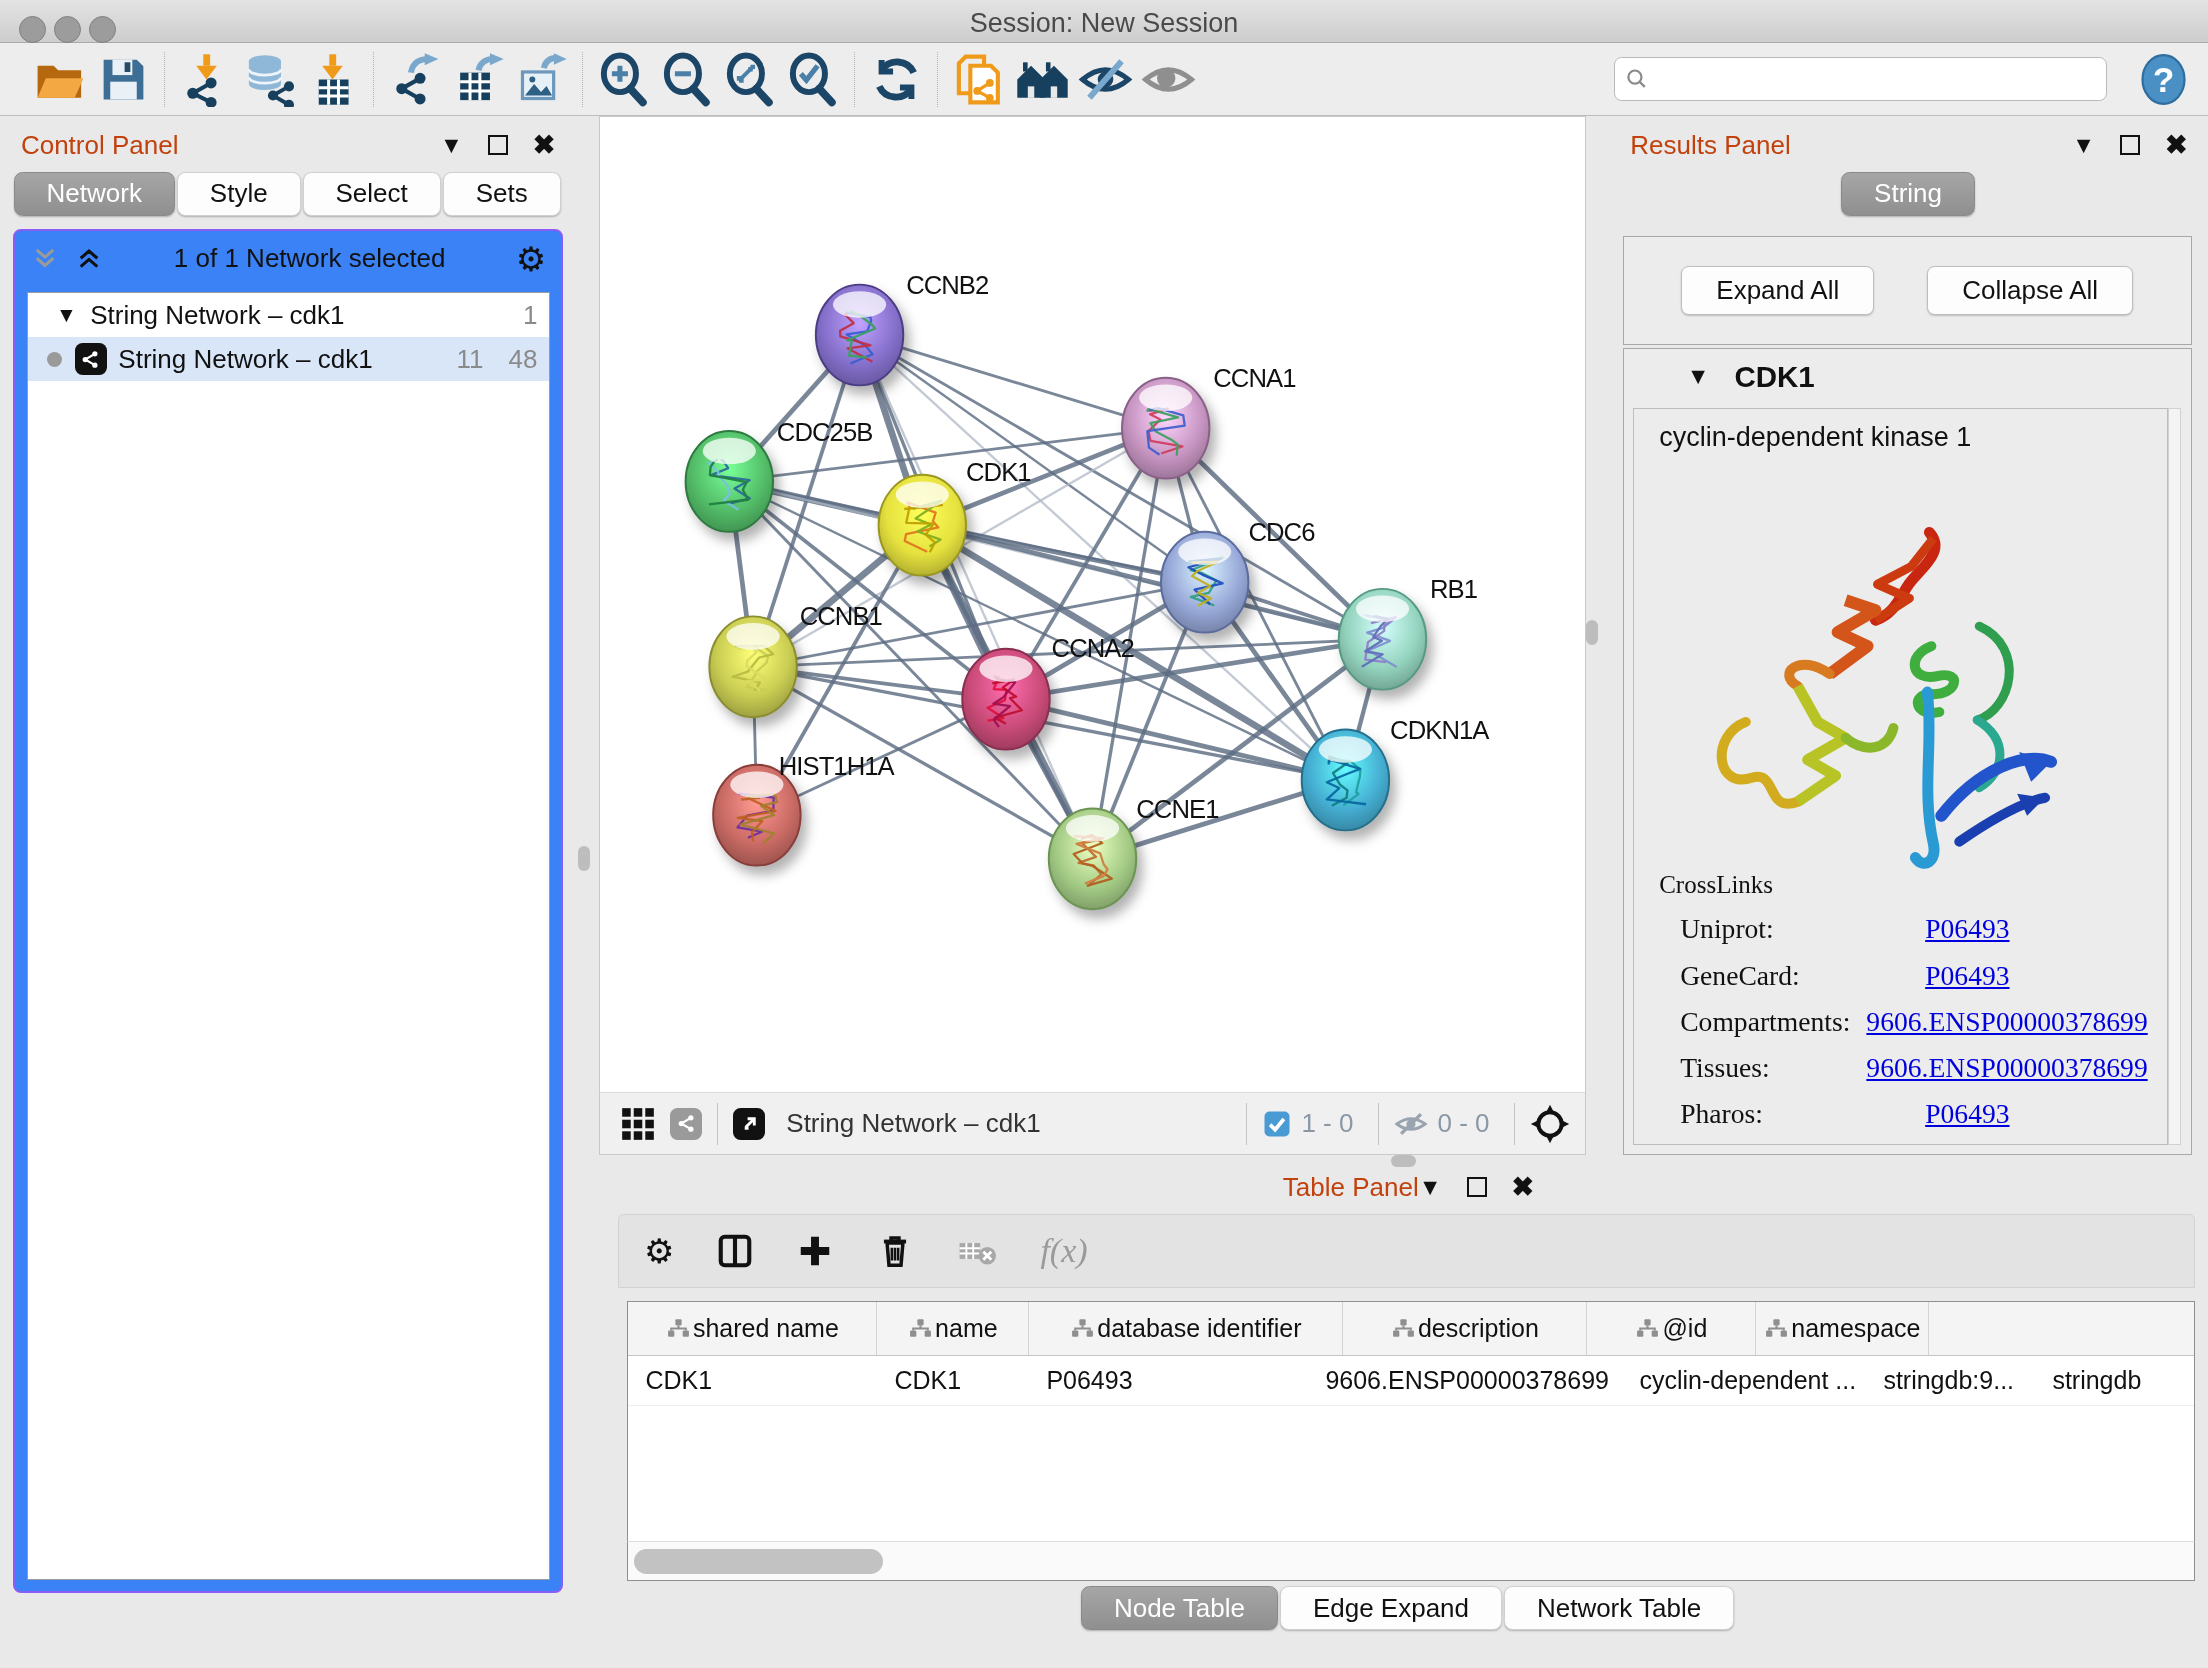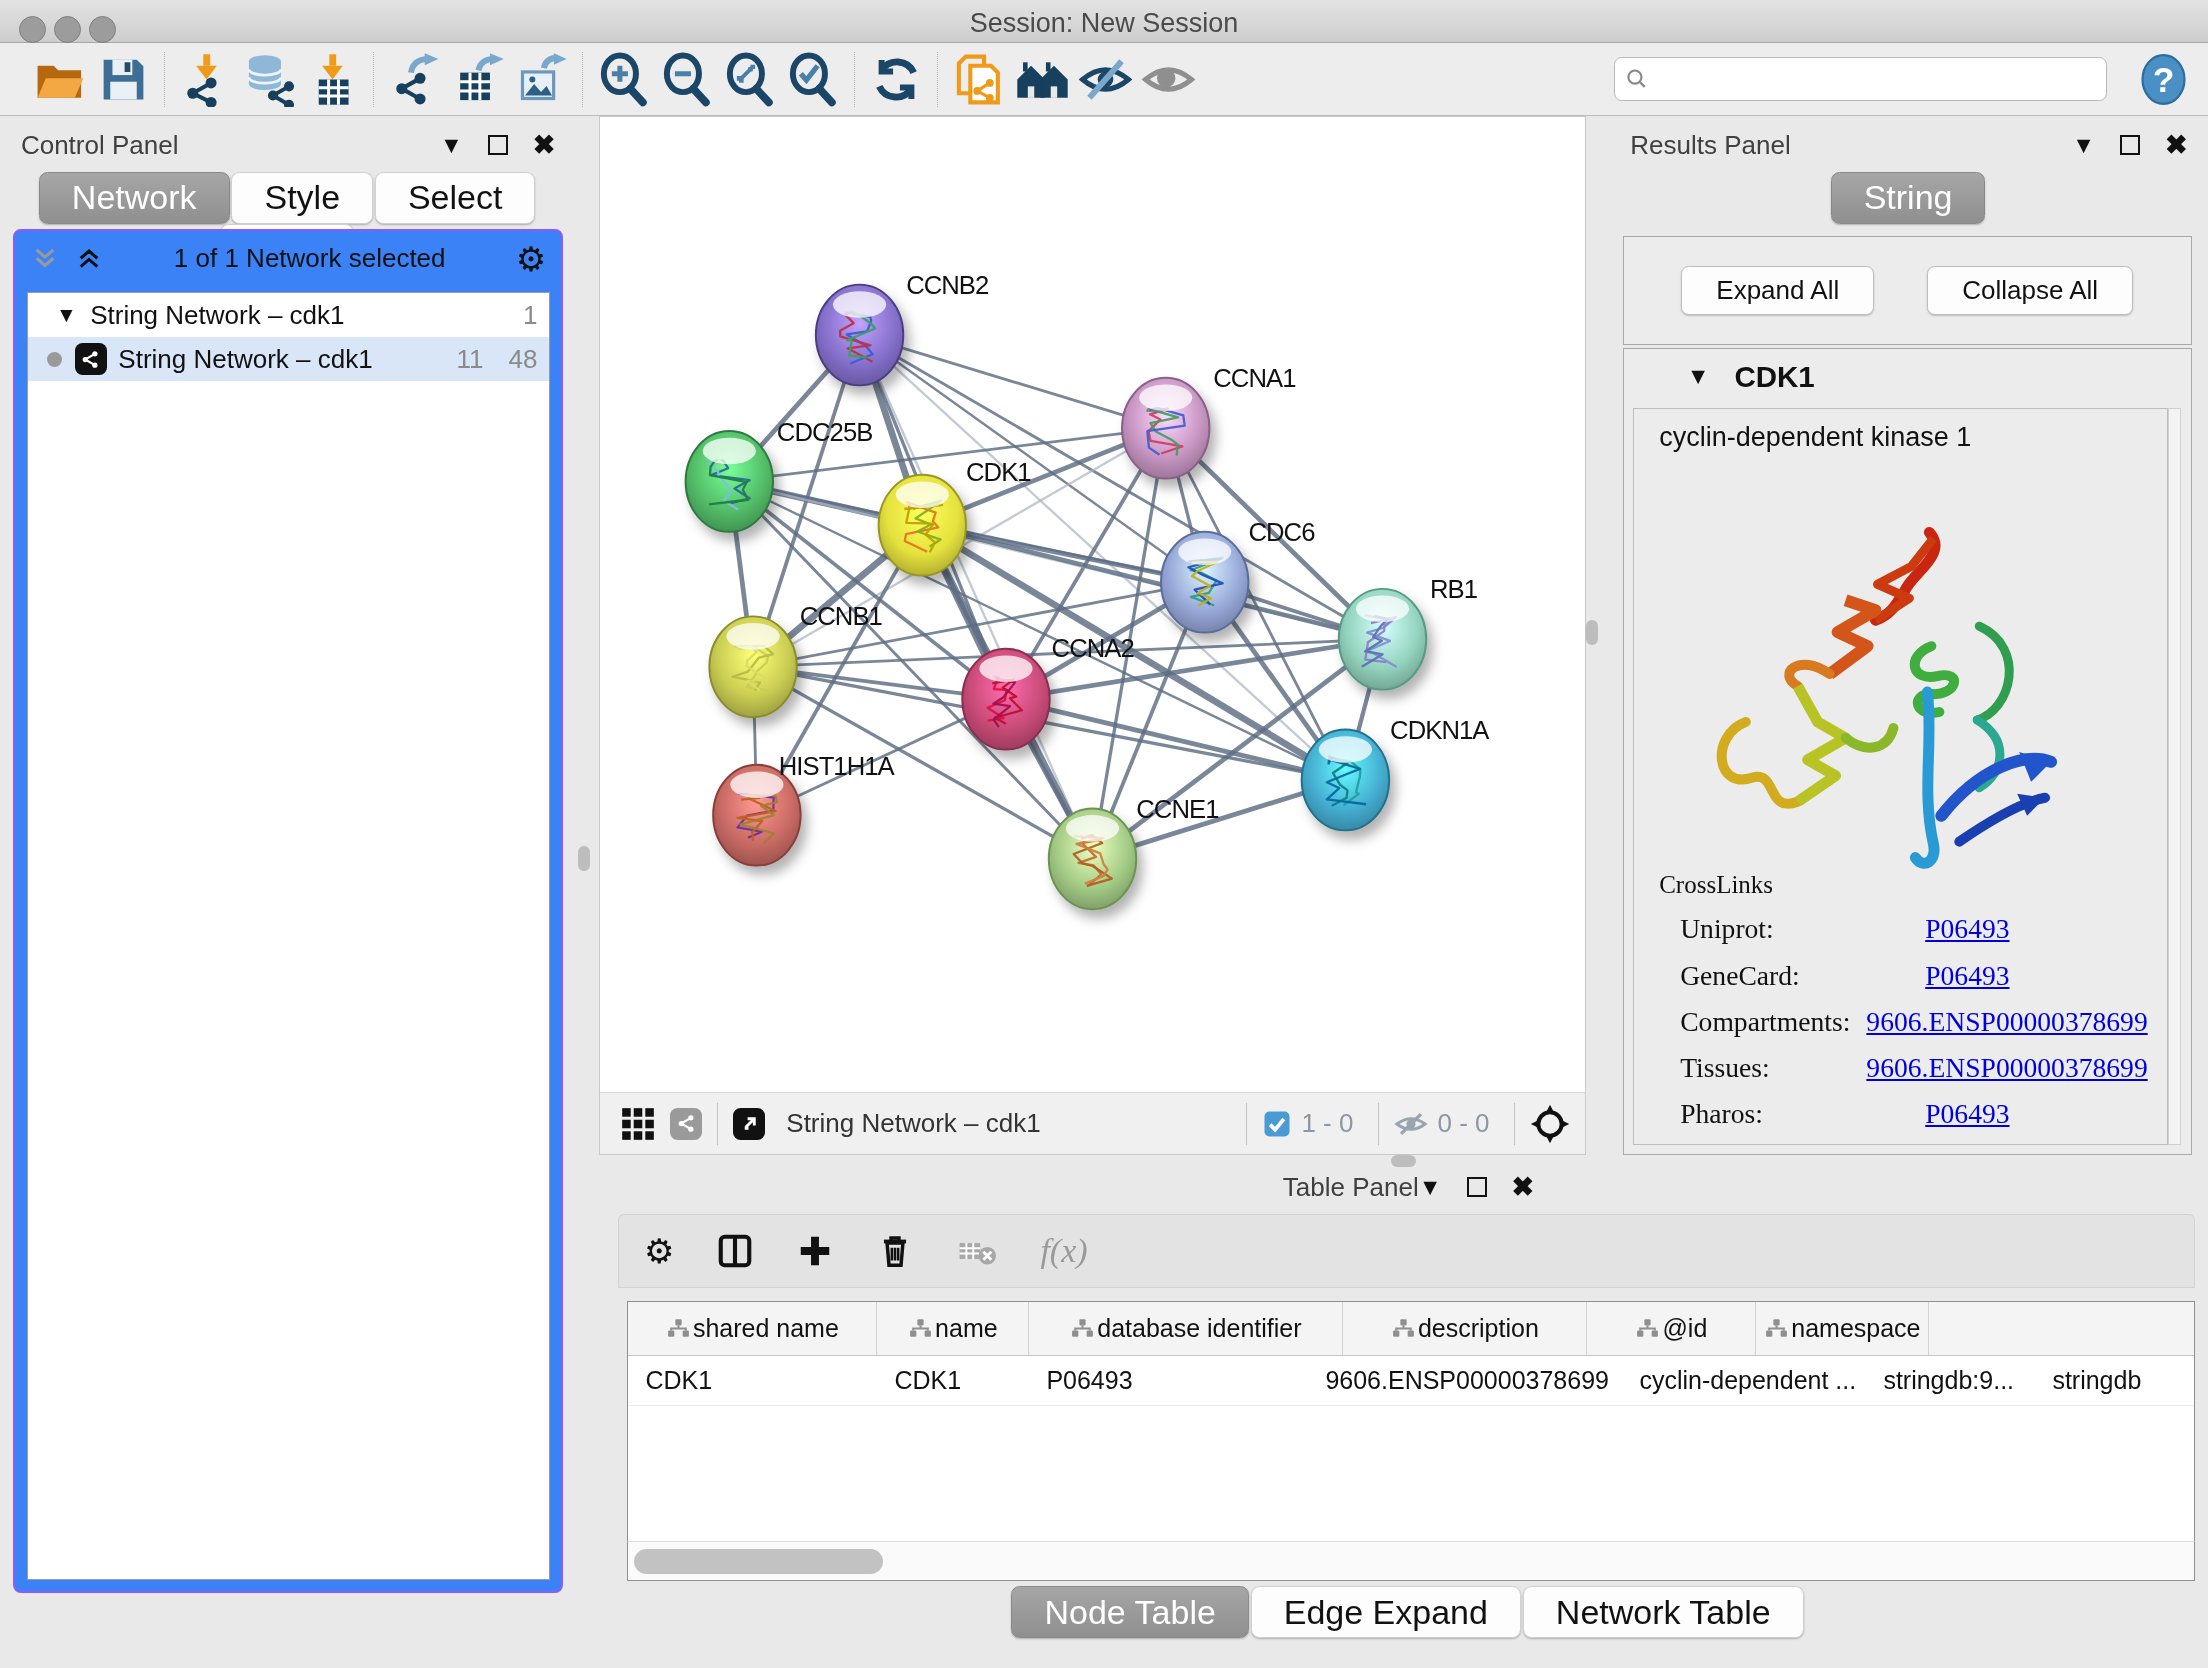--- a/index.html
+++ b/index.html
@@ -16,26 +16,26 @@
   .toolbar{position:absolute;left:0;top:43px;width:2208px;height:72px;background:#ededed;
     border-bottom:1px solid #bdbdbd;display:flex;align-items:center;}
   .tb-icon{width:63px;height:57px;display:flex;align-items:center;justify-content:center;flex:0 0 auto;}
   .tb-sep{width:0;height:55px;border-left:1.9px dotted #b2b2b2;margin:0 9.5px;flex:0 0 auto;}
   .tb-spacer{flex:1 1 auto;}
   .searchbox{width:472px;height:42px;background:#fff;border:1px solid #b8b8b8;border-radius:7.6px;
     display:flex;align-items:center;padding:0 9.5px;margin-right:25px;}
   .searchbox input{border:none;outline:none;font-size:25px;width:100%;background:transparent;
     font-family:"Liberation Sans",sans-serif;}
   
-  .panel-title{font-size:26px;color:#404040;}
+  .panel-title{font-size:26px;color:#c2410c;}
   .chrome-btns{display:flex;align-items:center;gap:25px;}
   .chrome-tri{font-size:23px;color:#111;line-height:1;}
   .chrome-box{width:16px;height:16px;border:2.4px solid #111;}
   .chrome-x{font-size:27px;font-weight:bold;color:#111;line-height:1;}
-  .tab{display:inline-block;padding:5.7px 32px;font-size:34px;background:#fdfdfd;color:#111;
+  .tab{display:inline-block;padding:5.7px 32px;font-size:26px;background:#fdfdfd;color:#111;
     border:1px solid #d0d0d0;border-radius:8.6px;margin-right:1.9px;box-shadow:0 1px 1.9px rgba(0,0,0,.25);}
   .tab.selected{background:linear-gradient(#a6a6a6,#8f8f8f);color:#fff;border-color:#8a8a8a;}
   
   .control-panel{position:absolute;left:7.6px;top:124px;width:561px;height:1476px;}
   .cp-head{display:flex;justify-content:space-between;align-items:center;height:42px;padding:0 13.3px;}
   .cp-tabs{text-align:center;margin-top:5.7px;}
   .cp-body{position:absolute;left:5.7px;top:105px;width:546px;height:1360px;background:#3b82f6;
     border:2px solid #8b5cf6;border-radius:8px;}
   .cp-toolrow{display:flex;align-items:center;height:55px;padding:0 15px;}
   .cp-status{flex:1;text-align:center;font-size:26px;}

